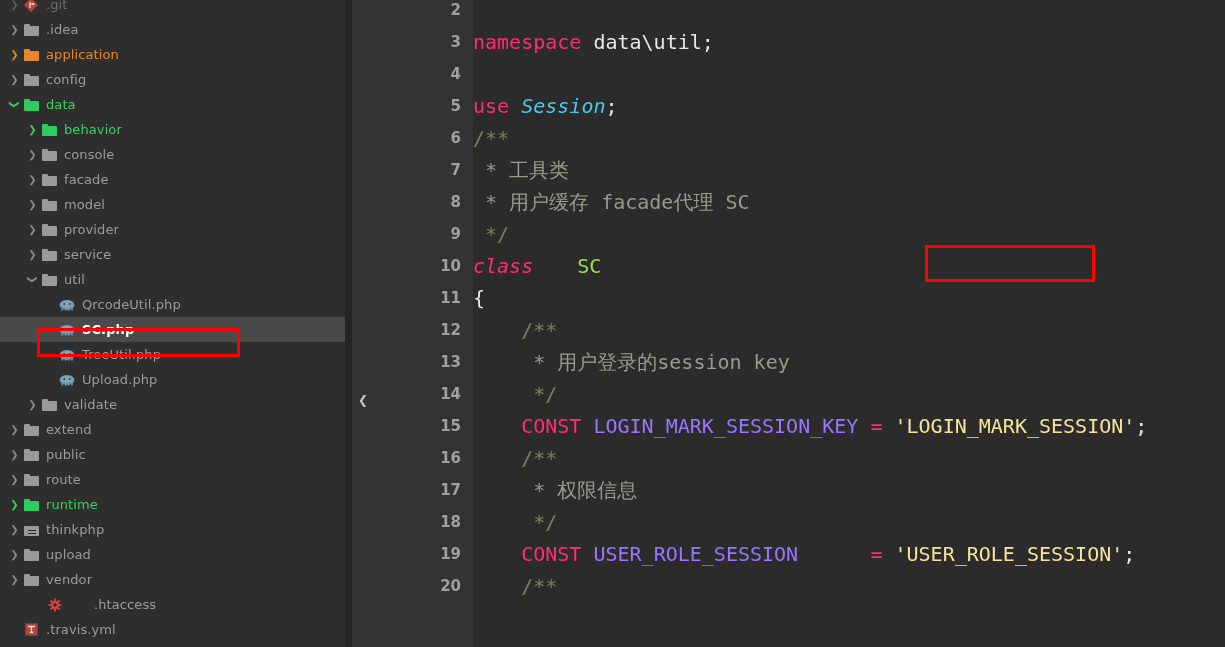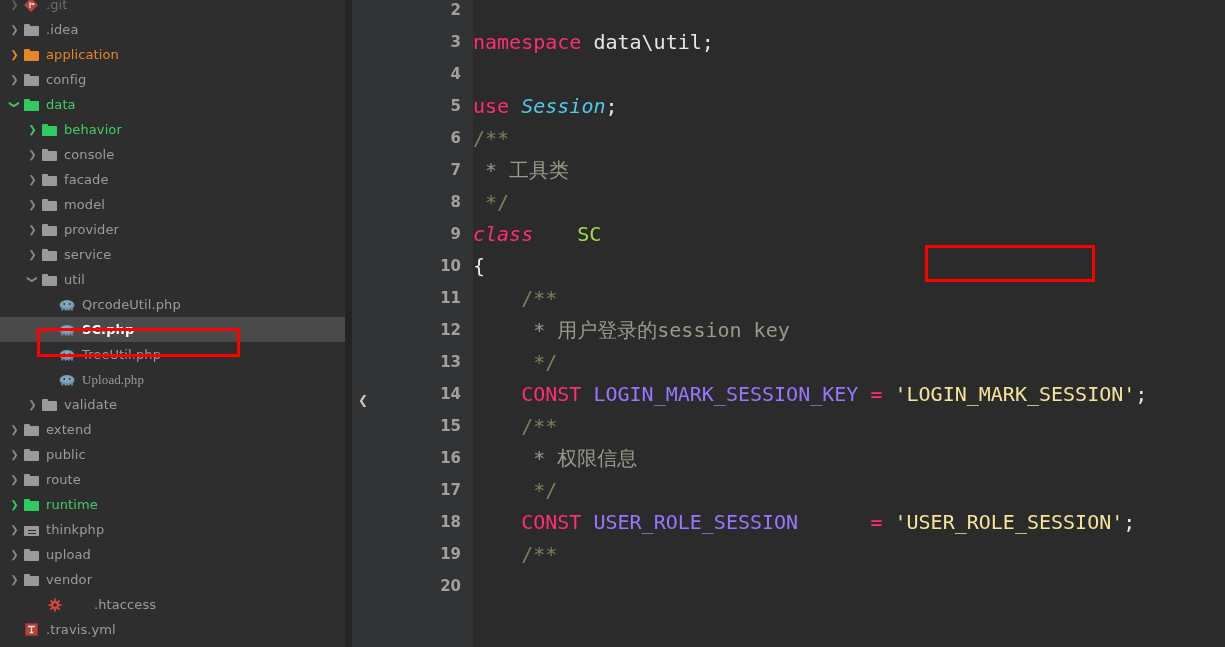--- a/index.html
+++ b/index.html
@@ -332,21 +332,21 @@
               <circle cx="5.2" cy="5" r="0.9" fill="#2e2e2e"></circle>
               <circle cx="10.8" cy="5" r="0.9" fill="#2e2e2e"></circle>
               <rect x="2.5" y="9" width="1.6" height="2.6" fill="#6d93a8"></rect>
               <rect x="6" y="9.4" width="1.6" height="2.2" fill="#6d93a8"></rect>
               <rect x="9" y="9.4" width="1.6" height="2.2" fill="#6d93a8"></rect>
               <rect x="12.2" y="9" width="1.6" height="2.6" fill="#6d93a8"></rect>
             </svg>
           </span>
           <span class="label gray">TreeUtil.php</span>
         </div>
-        <div class="row" style="padding-left: 44px; font-family: Liberation Serif, serif;">
+        <div class="row" style="padding-left: 44px;">
           <span class="arrow none"></span>
           <span class="icon">
             <svg width="16" height="12" viewBox="0 0 16 12">
               <ellipse cx="8" cy="6" rx="7.5" ry="5" fill="#6d93a8"></ellipse>
               <ellipse cx="8" cy="5.3" rx="6" ry="3.6" fill="#7fa7bd"></ellipse>
               <circle cx="5.2" cy="5" r="0.9" fill="#2e2e2e"></circle>
               <circle cx="10.8" cy="5" r="0.9" fill="#2e2e2e"></circle>
               <rect x="2.5" y="9" width="1.6" height="2.6" fill="#6d93a8"></rect>
               <rect x="6" y="9.4" width="1.6" height="2.2" fill="#6d93a8"></rect>
               <rect x="9" y="9.4" width="1.6" height="2.2" fill="#6d93a8"></rect>
@@ -502,20 +502,21 @@
       <div class="cl"><span class="kw">namespace</span><span class="plain"> data\util;</span></div>
 
       <div class="cl">&nbsp;</div>
 
       <div class="cl"><span class="kw">use</span> <span class="type">Session</span><span class="punct">;</span></div>
 
       <div class="cl"><span class="cmt">/**</span></div>
 
       <div class="cl"><span class="cmt-cn"> * 工具类</span></div>
 
+      <div class="cl"><span class="cmt-cn"> * 用户缓存 facade代理 SC</span></div>
 
       <div class="cl"><span class="cmt"> */</span></div>
 
       <div class="cl"><span class="kw-it">class</span> <span class="clsname">SC</span></div>
 
       <div class="cl"><span class="punct">{</span></div>
 
       <div class="cl"><span class="cmt">    /**</span></div>
 
       <div class="cl"><span class="cmt-cn">     * 用户登录的session key</span></div>

